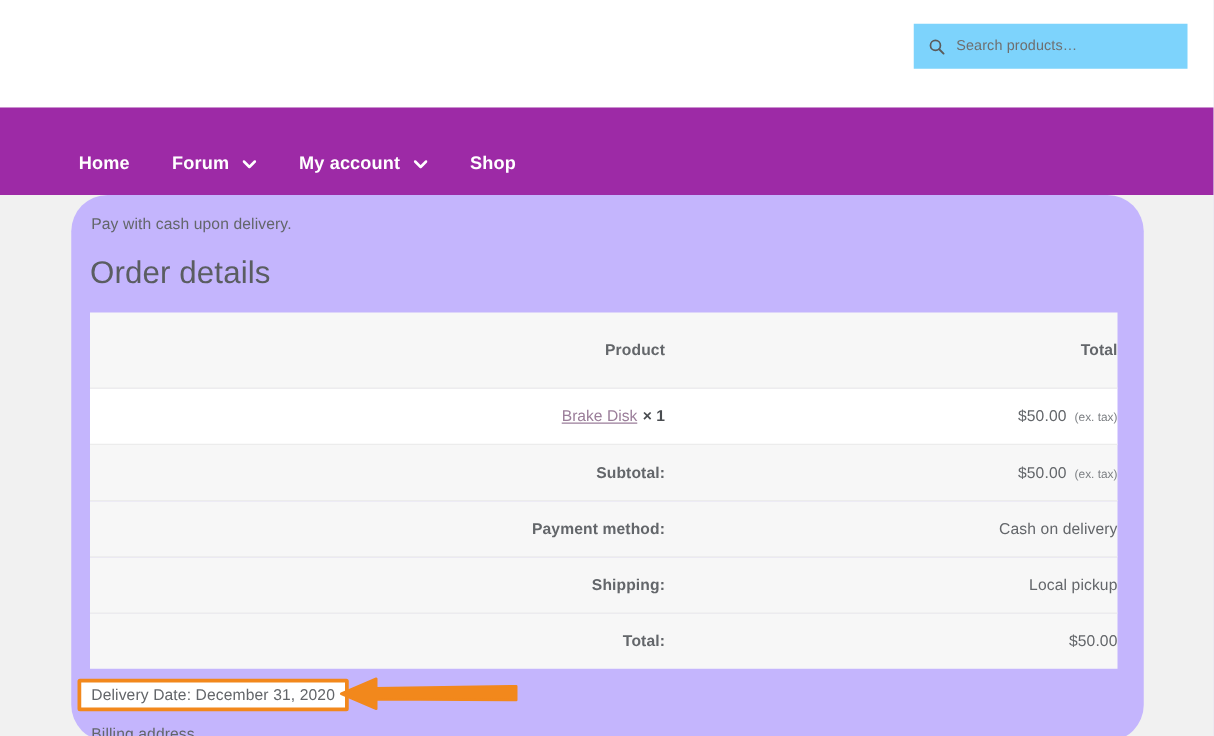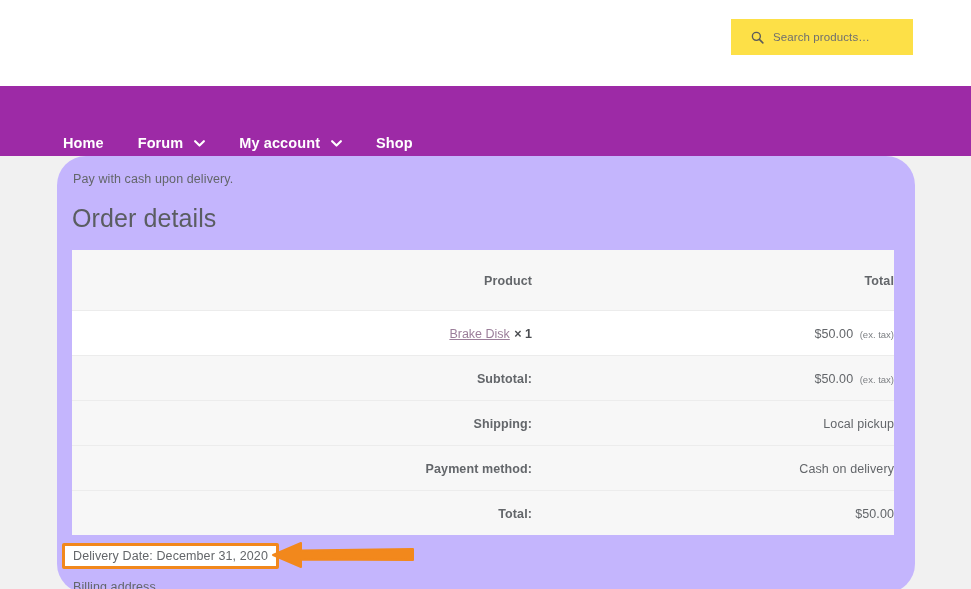--- a/index.html
+++ b/index.html
@@ -51,27 +51,26 @@
     color: #5d5d5d;
     line-height: 16px;
     margin-top: 6px;
     letter-spacing: 0.1px;
   }
 
   .search-box {
     position: absolute;
     left: 731px;
     top: 19px;
-    width: 182px;
+    width: 219px;
     height: 36px;
-    background: #fde047;
+    background: #7dd3fc;
     border: none;
     display: flex;
     align-items: center;
-    justify-content: flex-end;
   }
   .search-icon {
     margin-left: 12px;
     width: 13px;
     height: 13px;
     flex: 0 0 auto;
     display: block;
   }
   .search-input {
     border: none;
@@ -93,21 +92,21 @@
     position: absolute;
     left: 0;
     top: 86px;
     width: 971px;
     height: 70px;
     background: #9d2aa6;
   }
   .nav-menu {
     position: absolute;
     left: 63px;
-    top: 12px;
+    top: 0;
     height: 90px;
     display: flex;
     align-items: center;
     gap: 0;
   }
   .nav-item {
     display: flex;
     align-items: center;
     color: #ffffff;
     font-size: 14.5px;
@@ -368,33 +367,33 @@
             <span class="cell-label">Subtotal:</span>
           </td>
           <td class="col-value">
             <span class="cell-value">$50.00</span>
             <span class="tax-note">(ex. tax)</span>
           </td>
         </tr>
 
         <tr class="row-shade">
           <td class="col-label">
+            <span class="cell-label">Payment method:</span>
+          </td>
+          <td class="col-value">
+            <span class="cell-value">Cash on delivery</span>
+          </td>
+        </tr>
+
+        <tr class="row-shade">
+          <td class="col-label">
             <span class="cell-label">Shipping:</span>
           </td>
           <td class="col-value">
             <span class="cell-value">Local pickup</span>
-          </td>
-        </tr>
-
-        <tr class="row-shade">
-          <td class="col-label">
-            <span class="cell-label">Payment method:</span>
-          </td>
-          <td class="col-value">
-            <span class="cell-value">Cash on delivery</span>
           </td>
         </tr>
 
         <tr class="row-shade">
           <td class="col-label">
             <span class="cell-label">Total:</span>
           </td>
           <td class="col-value">
             <span class="cell-value">$50.00</span>
           </td>

